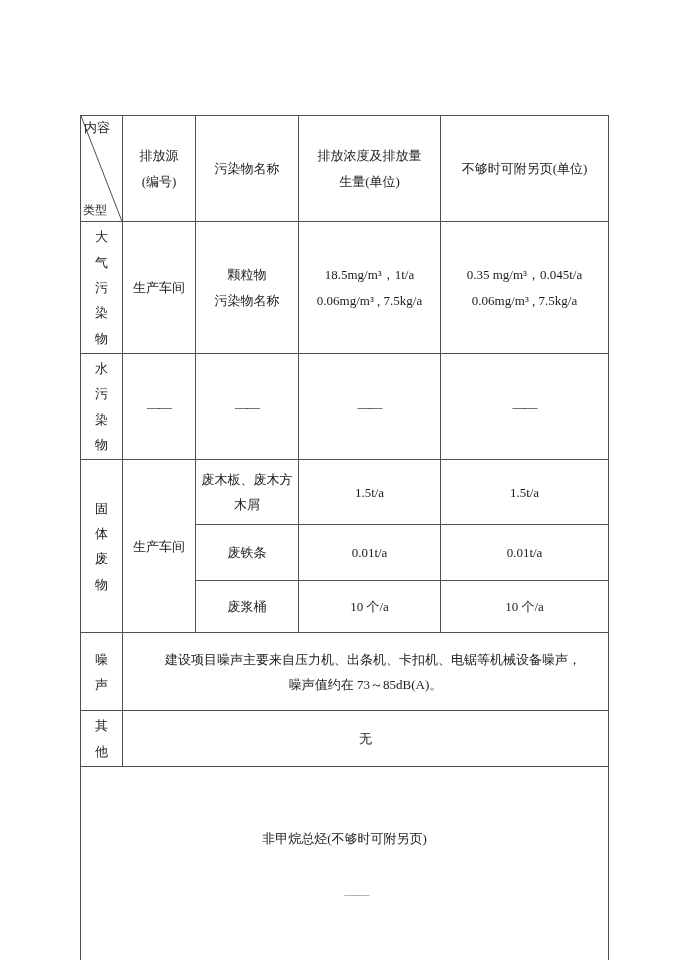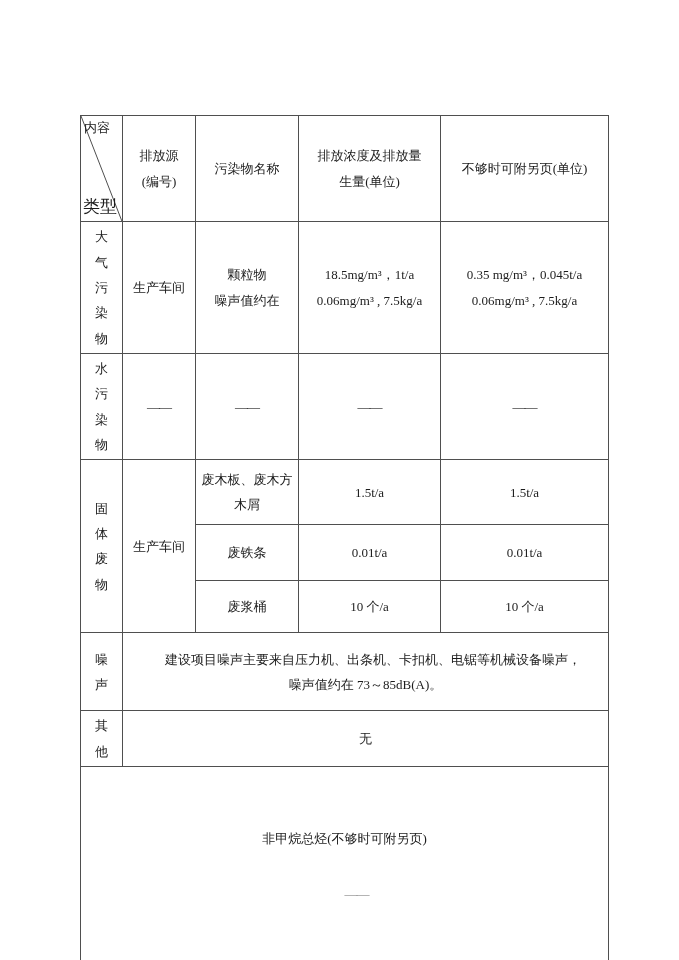--- a/index.html
+++ b/index.html
@@ -35,21 +35,21 @@
   td.rh-s1{height:60px}
   td.rh-s2{height:51px}
   td.rh-s3{height:47px}
   td.rh-noise{height:73px}
   td.rh-other{height:45px}
   td.rh-eco{height:194px}
   
   td.corner{position:relative;padding:0;}
   td.corner svg{position:absolute;inset:0;width:100%;height:100%;color:var(--border);}
   .corner-top{position:absolute;top:4px;right:12px;font-size:13px;line-height:1.2;}
-  .corner-bottom{position:absolute;bottom:4px;left:2px;font-size:17px;line-height:1.2;}
+  .corner-bottom{position:absolute;bottom:4px;left:2px;font-size:12px;line-height:1.2;}
   
   td.cat{line-height:1.7;padding:0;}
   td.cat-solid{line-height:2.05;}
   
   td.dash-cell,.eco-dash{color:var(--dash);letter-spacing:-1px;}
   
   td.noise-cell{
     text-align:left;padding:4px 8px;text-indent:15px;line-height:1.9;
   }
   
@@ -94,21 +94,21 @@
       </tr>
 
       <tr>
         <td class="cat rh-air">大
 气
 污
 染
 物</td>
         <td>生产车间</td>
         <td>颗粒物
-噪声值约在</td>
+污染物名称</td>
         <td>18.5mg/m³，1t/a
 0.06mg/m³ , 7.5kg/a</td>
         <td>0.35 mg/m³，0.045t/a
 0.06mg/m³ , 7.5kg/a</td>
       </tr>
 
       <tr>
         <td class="cat rh-water">水
 污
 染

